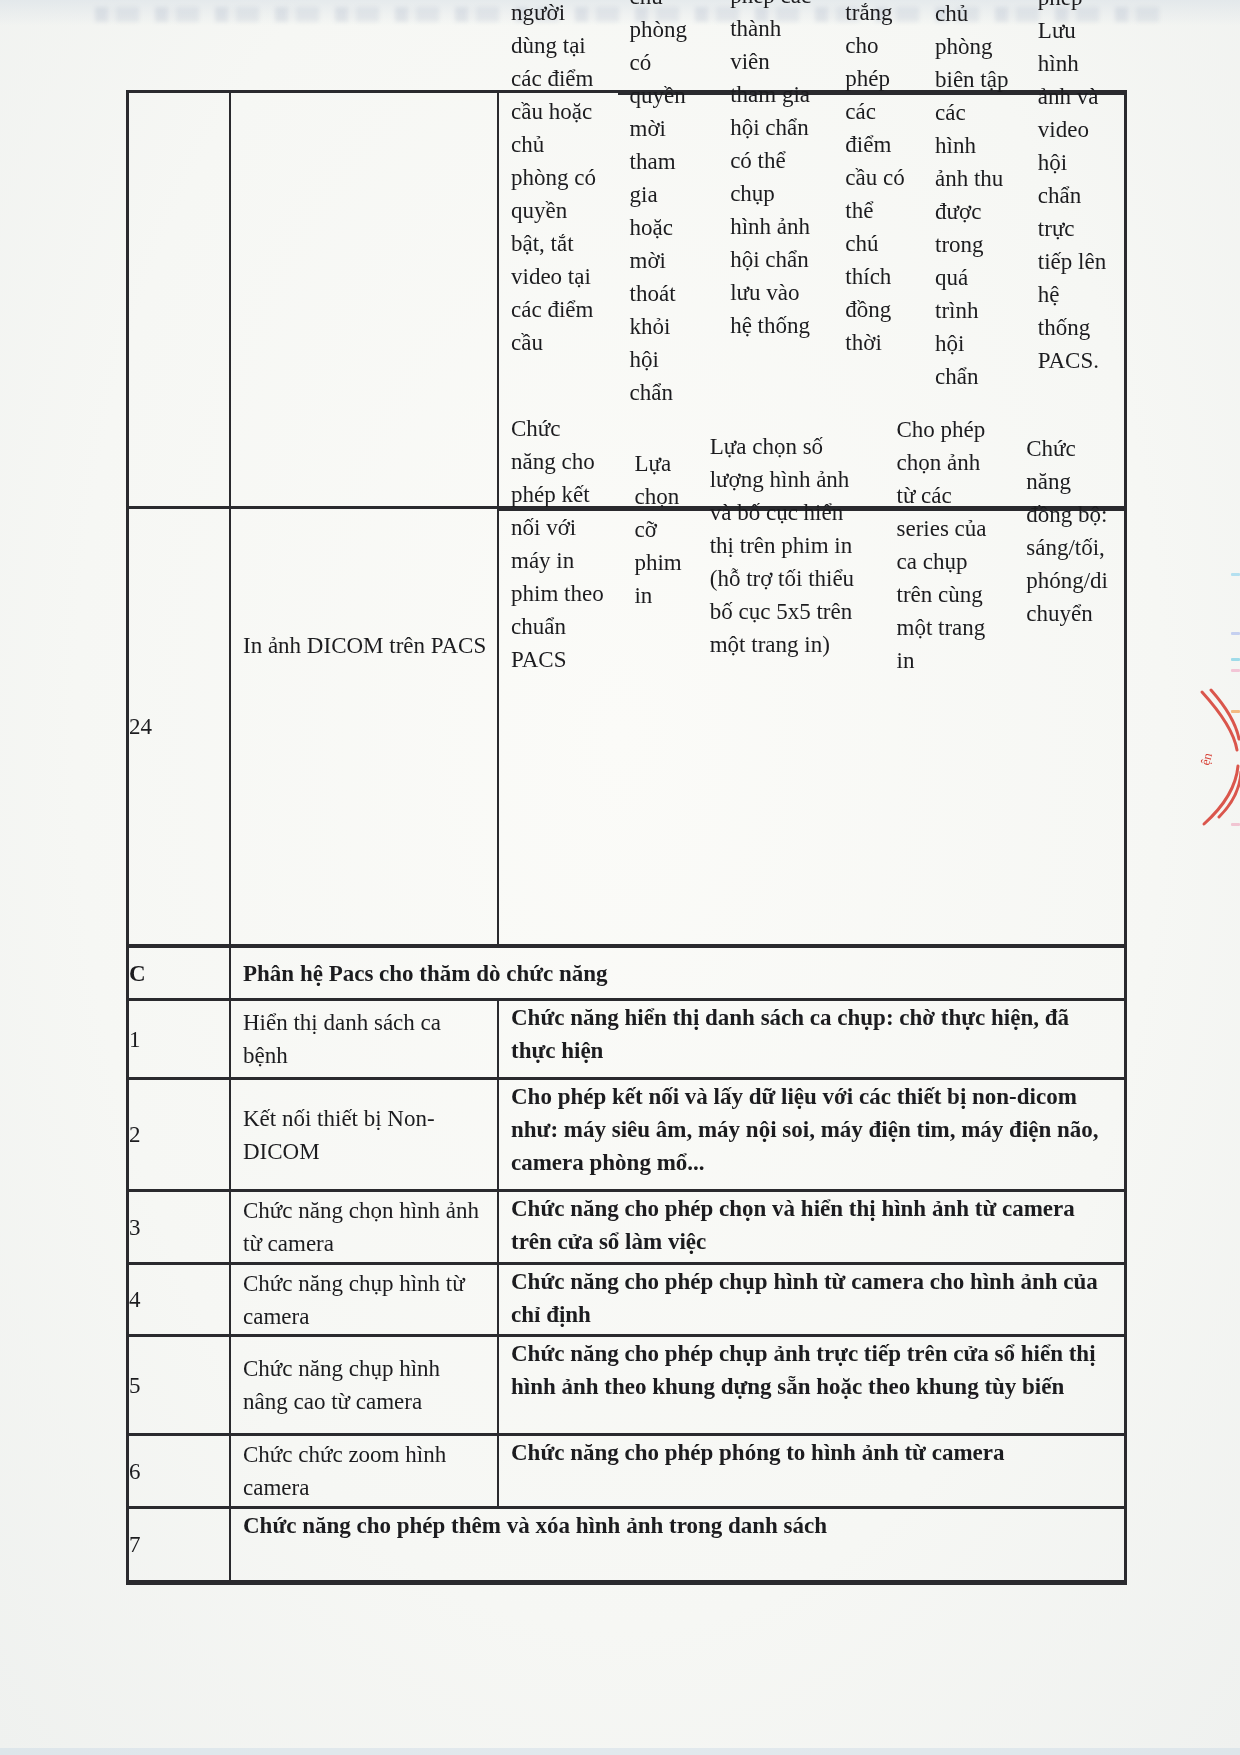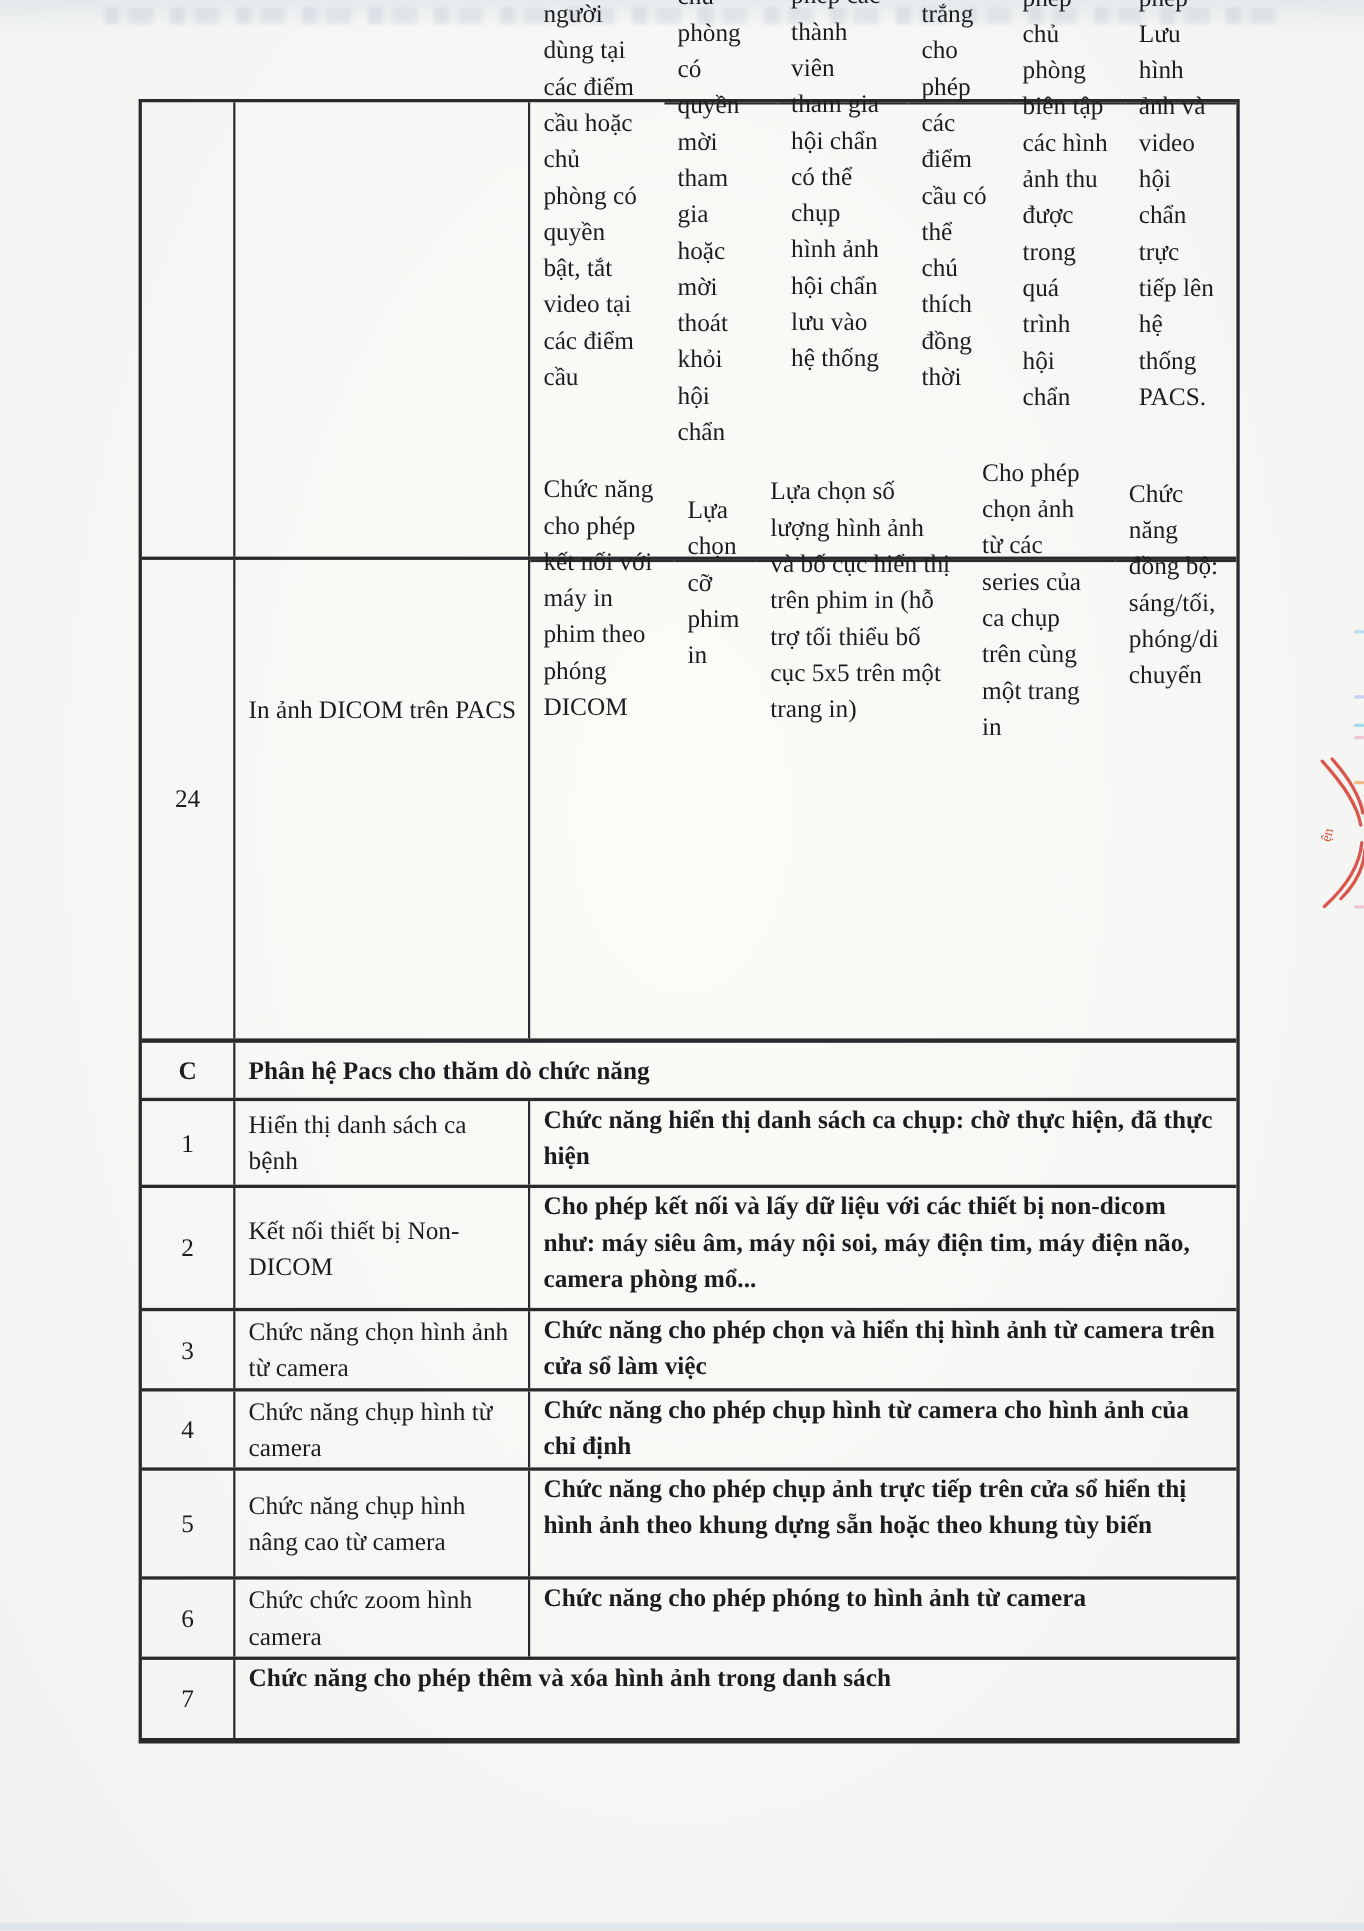--- a/index.html
+++ b/index.html
@@ -32,22 +32,22 @@
     position:absolute;left:126px;top:90px;width:1001px;
     box-sizing:border-box;
     border:3px solid #2a2a2e;border-bottom-width:5px;
     background:transparent;
     font-size:23px;line-height:33px;
   }
   .tsection{display:flex;box-sizing:border-box;}
   .bt2{border-top:2px solid #2a2a2e;}
   .bt3{border-top:3px solid #2a2a2e;}
   .bt4{border-top:4px solid #2a2a2e;}
-  .c-no{width:85px;box-sizing:border-box;border-right:2px solid #2a2a2e;
-    display:flex;align-items:center;justify-content:center;flex:0 0 auto;}
+  .c-no{width:102px;box-sizing:border-box;border-right:2px solid #2a2a2e;
+    display:flex;align-items:center;justify-content:flex-start;flex:0 0 auto;}
   .c-name{width:268px;box-sizing:border-box;border-right:2px solid #2a2a2e;
     display:flex;align-items:center;padding:0 10px 0 12px;flex:0 0 auto;}
   .c-name.topalign{display:block;padding-top:120px;}
   .c-merged{flex:1;display:flex;align-items:center;padding:0 10px 0 12px;box-sizing:border-box;}
   .c-desc-stack{flex:1;display:flex;flex-direction:row;box-sizing:border-box;border-radius:30px;}
   .drow{box-sizing:border-box;display:flex;align-items:center;
     padding:0 16px 0 12px;}
   .c-desc{flex:1;display:flex;align-items:flex-start;padding:0 16px 0 12px;box-sizing:border-box;font-weight:bold;}
   .bold{font-weight:bold;}
   .s-g1{height:413px;}
@@ -89,21 +89,21 @@
       </div>
     </div>
 
     <div class="tsection s-g24 bt3">
       <div class="c-no">
           <span>24</span>
         </div>
       <div class="c-name topalign"><span>In ảnh DICOM trên PACS</span></div>
       <div class="c-desc-stack">
         <div class="drow bt2" style="height:67px">
-            <span>Chức năng cho phép kết nối với máy in phim theo phóng DICOM</span>
+            <span>Chức năng cho phép kết nối với máy in phim theo chuẩn PACS</span>
           </div>
         <div class="drow bt2" style="height:39px">
             <span>Lựa chọn cỡ phim in</span>
           </div>
         <div class="drow bt2" style="height:71px">
             <span>Lựa chọn số lượng hình ảnh và bố cục hiển thị trên phim in (hỗ trợ tối thiểu bố cục 5x5 trên một trang in)</span>
           </div>
         <div class="drow bt2" style="height:70px">
             <span>Cho phép chọn ảnh từ các series của ca chụp trên cùng một trang in</span>
           </div>

